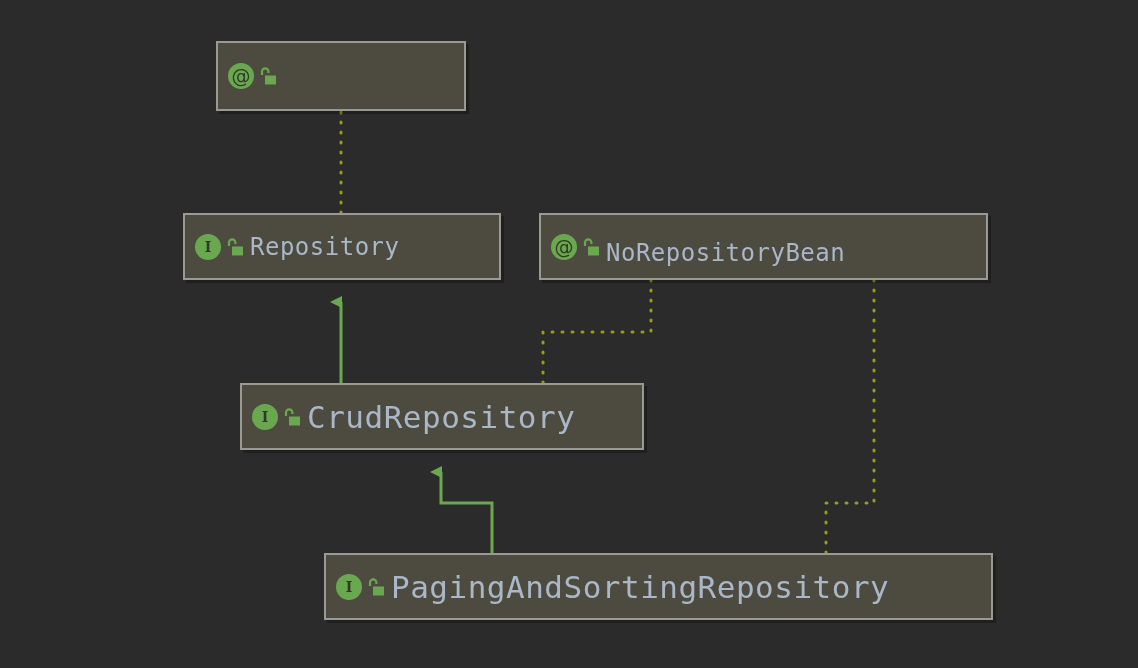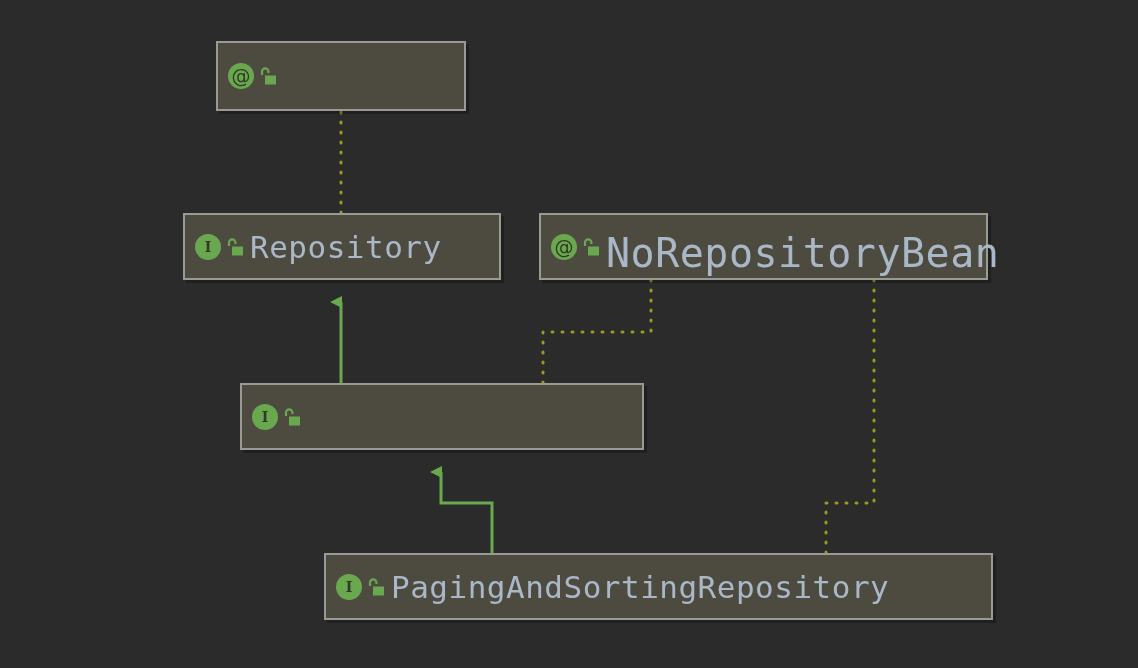--- a/index.html
+++ b/index.html
@@ -104,40 +104,41 @@
         </div>
       </div>
       <div class="node" style="left: 183px; top: 213px; width: 318px; height: 67px;">
         <div class="node-icons">
           <span class="stereo-icon iface">I</span>
           <span class="lock-icon"><svg viewBox="0 0 18 20" width="18" height="20">
               <path d="M 3 9 L 3 5.5 A 3.2 3.2 0 0 1 9.4 5.5 L 9.4 7" fill="none" stroke="#6aa84f" stroke-width="2.2"></path>
               <rect x="6" y="9.5" width="11" height="9" fill="#6aa84f"></rect>
             </svg></span>
         </div>
-        <span class="node-label" style="font-size: 31px;">Repository</span>
+        <span class="node-label" style="font-size: 24px;">Repository</span>
       </div>
       <div class="node" style="left: 539px; top: 213px; width: 449px; height: 67px;">
         <div class="node-icons">
           <span class="stereo-icon">@</span>
           <span class="lock-icon"><svg viewBox="0 0 18 20" width="18" height="20">
               <path d="M 3 9 L 3 5.5 A 3.2 3.2 0 0 1 9.4 5.5 L 9.4 7" fill="none" stroke="#6aa84f" stroke-width="2.2"></path>
               <rect x="6" y="9.5" width="11" height="9" fill="#6aa84f"></rect>
             </svg></span>
         </div>
-        <span class="node-label" style="font-size: 40px; margin-top: 12px;">NoRepositoryBean</span>
+        <span class="node-label" style="font-size: 24px; margin-top: 12px;">NoRepositoryBean</span>
       </div>
       <div class="node" style="left: 240px; top: 383px; width: 404px; height: 67px;">
         <div class="node-icons">
           <span class="stereo-icon iface">I</span>
           <span class="lock-icon"><svg viewBox="0 0 18 20" width="18" height="20">
               <path d="M 3 9 L 3 5.5 A 3.2 3.2 0 0 1 9.4 5.5 L 9.4 7" fill="none" stroke="#6aa84f" stroke-width="2.2"></path>
               <rect x="6" y="9.5" width="11" height="9" fill="#6aa84f"></rect>
             </svg></span>
         </div>
+        <span class="node-label" style="font-size: 31px;">CrudRepository</span>
       </div>
       <div class="node" style="left: 324px; top: 553px; width: 669px; height: 67px;">
         <div class="node-icons">
           <span class="stereo-icon iface">I</span>
           <span class="lock-icon"><svg viewBox="0 0 18 20" width="18" height="20">
               <path d="M 3 9 L 3 5.5 A 3.2 3.2 0 0 1 9.4 5.5 L 9.4 7" fill="none" stroke="#6aa84f" stroke-width="2.2"></path>
               <rect x="6" y="9.5" width="11" height="9" fill="#6aa84f"></rect>
             </svg></span>
         </div>
         <span class="node-label" style="font-size: 31px;">PagingAndSortingRepository</span>

